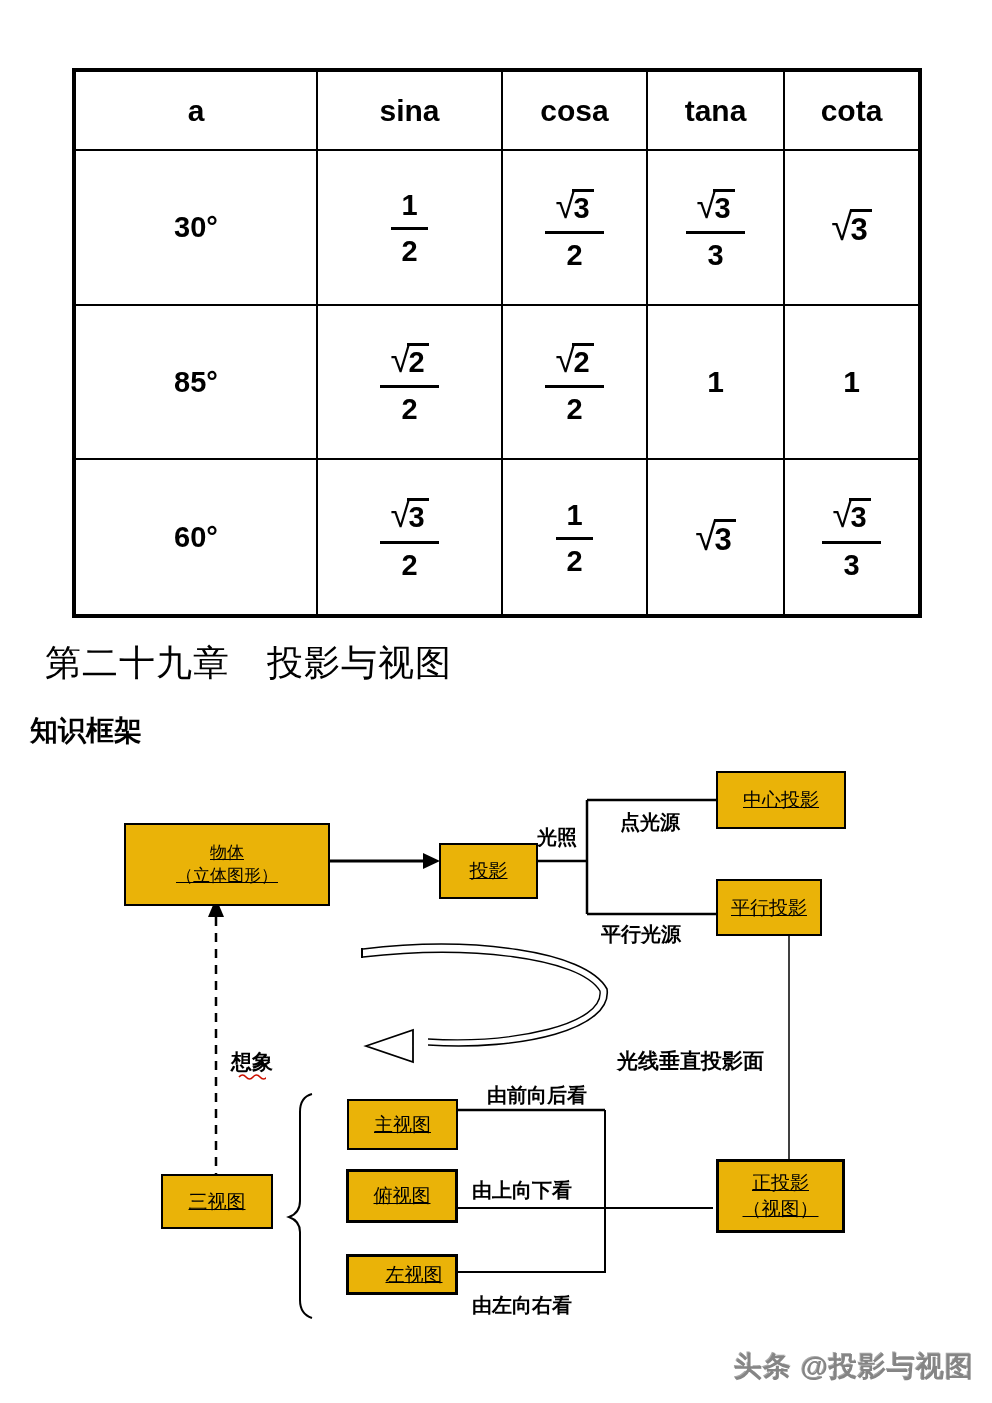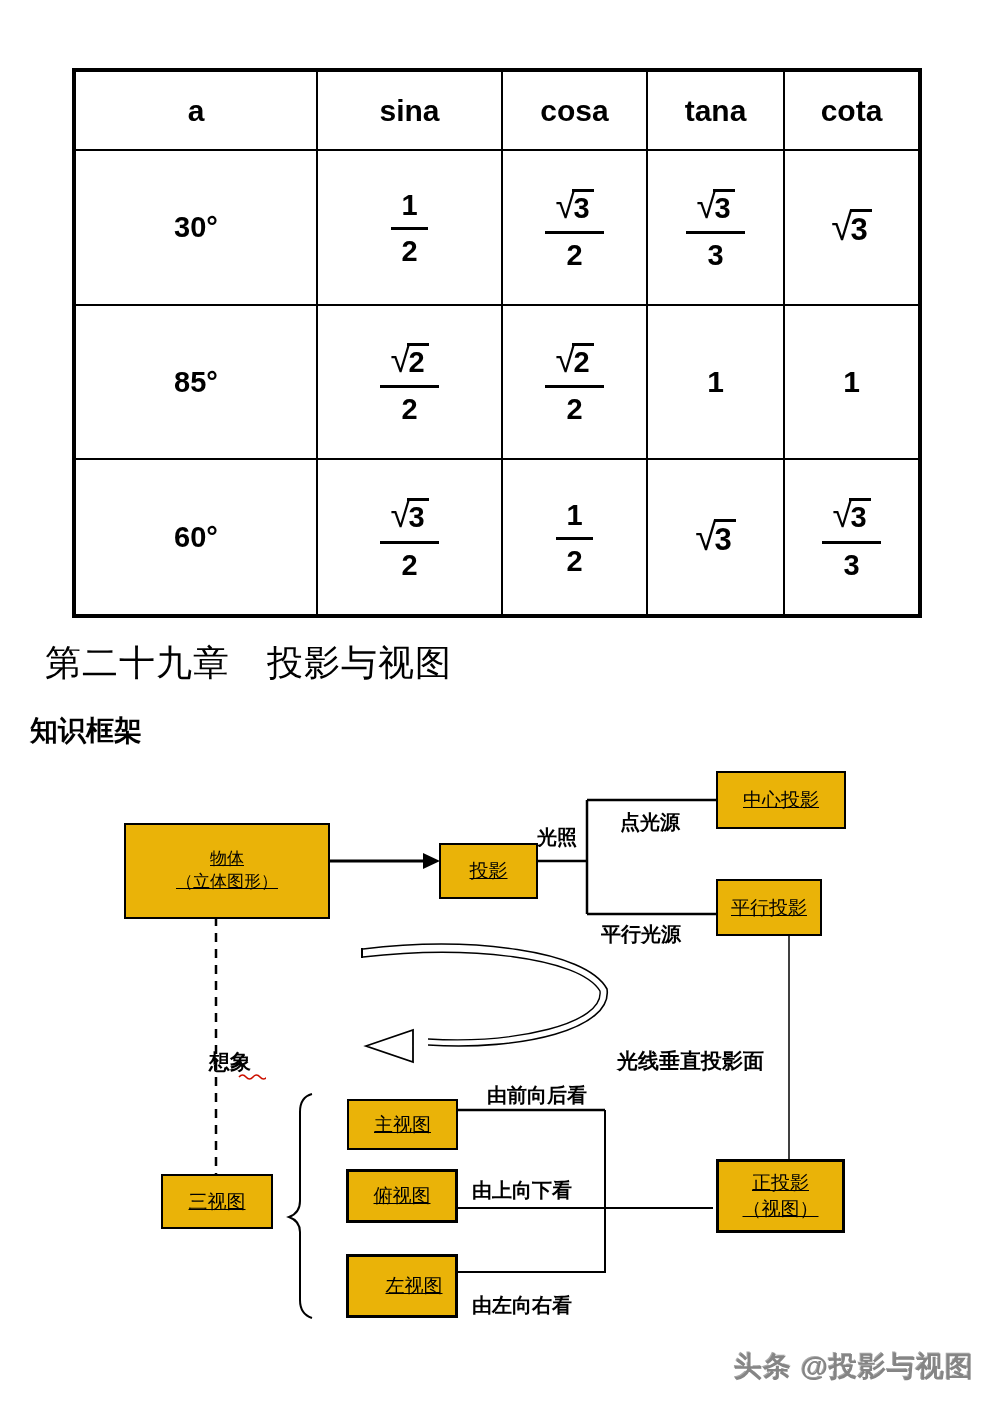--- a/index.html
+++ b/index.html
@@ -131,21 +131,21 @@
       <line x1="216" y1="157" x2="216" y2="414" stroke="#000" stroke-width="2.5" stroke-dasharray="9,7"></line>
 
       <path d="M312,334 Q300,337 300,352 L300,441 Q300,453 289,457 Q300,461 300,472 L300,540 Q300,554 312,558" fill="none" stroke="#000" stroke-width="2"></path>
 
       <path d="M363,189 C470,176 586,190 607,229 C613,269 522,291 428,285" fill="none" stroke="#000" stroke-width="1.6"></path>
       <path d="M363,197 C468,185 579,197 600,231 C604,264 516,284 428,279" fill="none" stroke="#000" stroke-width="1.4"></path>
       <line x1="362" y1="188" x2="362" y2="198" stroke="#000" stroke-width="2"></line>
       <polygon points="366,286 413,270 413,302" fill="#fff" stroke="#000" stroke-width="1.8"></polygon>
     </svg>
 
-    <div class="dbox" style="left:124px;top:63px;width:206px;height:96px;font-size:17px;">
+    <div class="dbox" style="left:124px;top:63px;width:206px;height:83px;font-size:17px;">
       <span>物体</span>
       <span>（立体图形）</span>
     </div>
     <div class="dbox" style="left:439px;top:83px;width:99px;height:56px;">
       <span>投影</span>
     </div>
     <div class="dbox" style="left:716px;top:11px;width:130px;height:58px;">
       <span>中心投影</span>
     </div>
     <div class="dbox" style="left:716px;top:119px;width:106px;height:57px;">
@@ -157,28 +157,28 @@
     </div>
     <div class="dbox" style="left:161px;top:414px;width:112px;height:55px;border-width:2.5px;">
       <span>三视图</span>
     </div>
     <div class="dbox" style="left:347px;top:339px;width:111px;height:51px;border-width:2.5px;">
       <span>主视图</span>
     </div>
     <div class="dbox thick" style="left:346px;top:409px;width:112px;height:54px;">
       <span>俯视图</span>
     </div>
-    <div class="dbox thick" style="left:346px;top:494px;width:112px;height:64px;padding-left:24px;">
+    <div class="dbox thick" style="left:346px;top:494px;width:112px;height:41px;padding-left:24px;">
       <span>左视图</span>
     </div>
 
     <div class="dlabel" style="left:537px;top:64px;">光照</div>
     <div class="dlabel" style="left:620px;top:4px;margin-top:45px;">点光源</div>
     <div class="dlabel" style="left:601px;top:161px;">平行光源</div>
-    <div class="dlabel" style="left:209px;top:288px;font-size:21px;">想象</div>
+    <div class="dlabel" style="left:231px;top:288px;font-size:21px;">想象</div>
     <svg class="squiggle" style="left:238px;top:313px;" width="28" height="8">
       <path d="M1,4 q3.5,-4 7,0 t7,0 t7,0 t7,0" fill="none" stroke="#cc1100" stroke-width="1.6"></path>
     </svg>
     <div class="dlabel" style="left:617px;top:287px;font-size:21px;">光线垂直投影面</div>
     <div class="dlabel" style="left:487px;top:322px;">由前向后看</div>
     <div class="dlabel" style="left:472px;top:417px;">由上向下看</div>
     <div class="dlabel" style="left:472px;top:532px;">由左向右看</div>
   </div>
 
   <div class="watermark">头条 @投影与视图</div>

